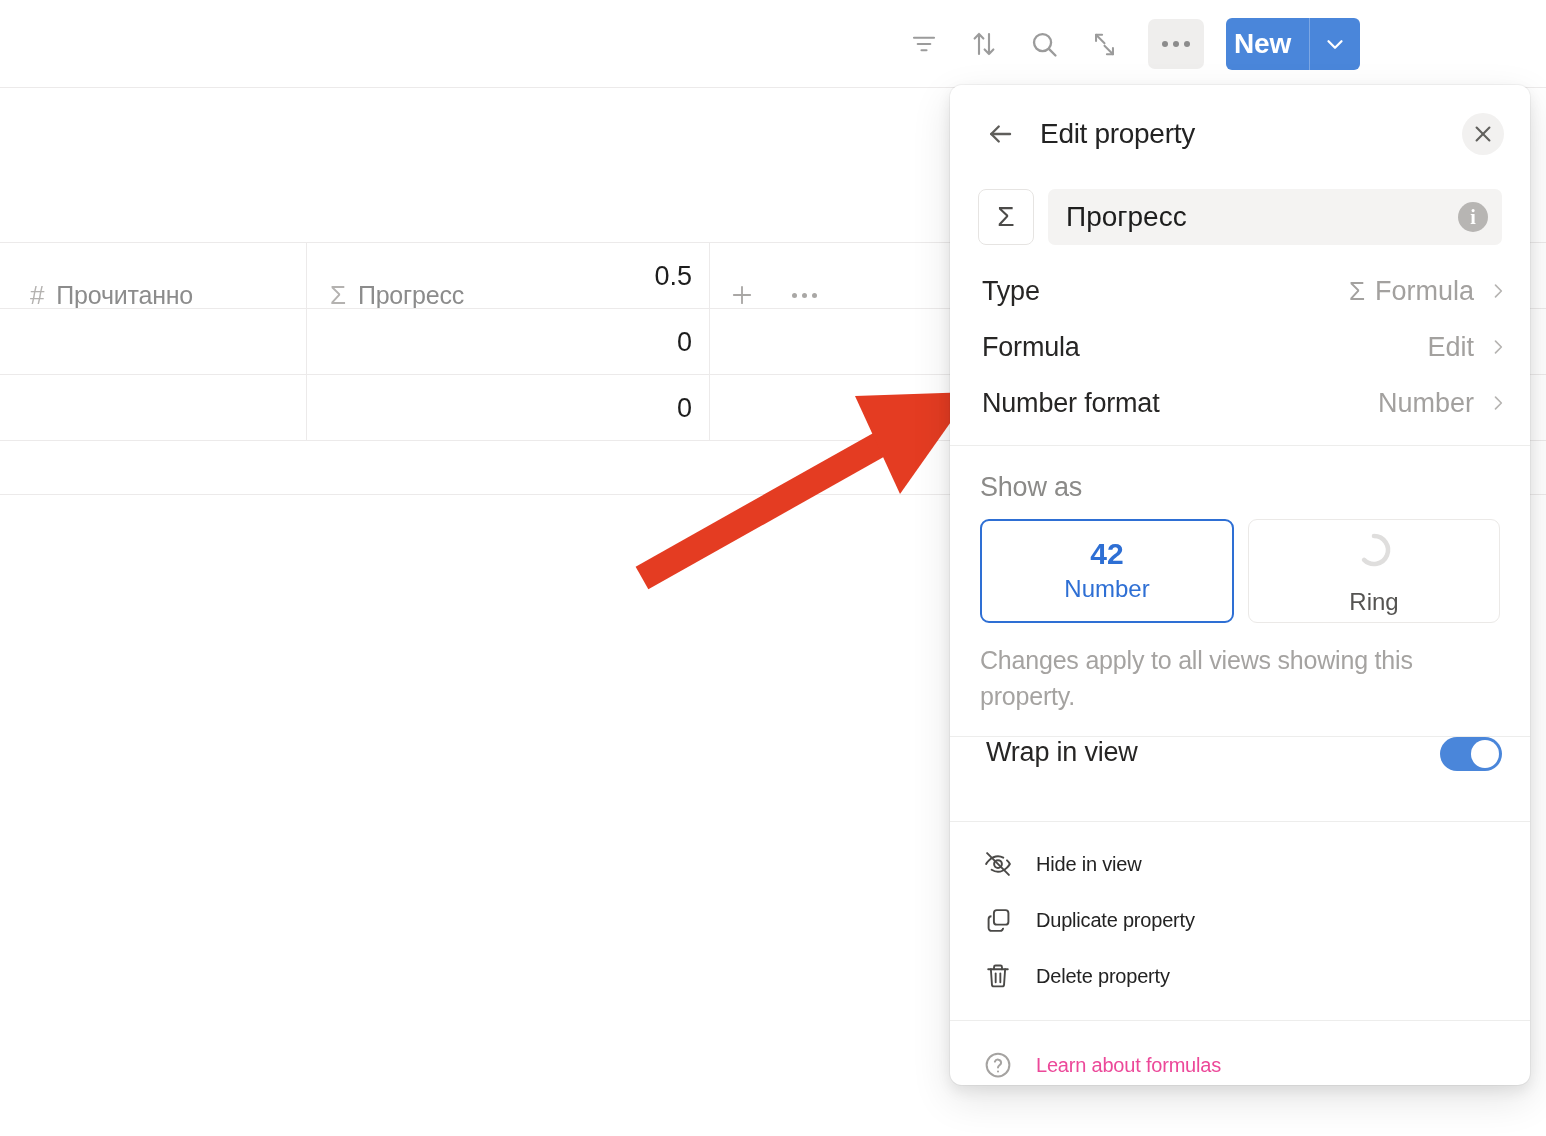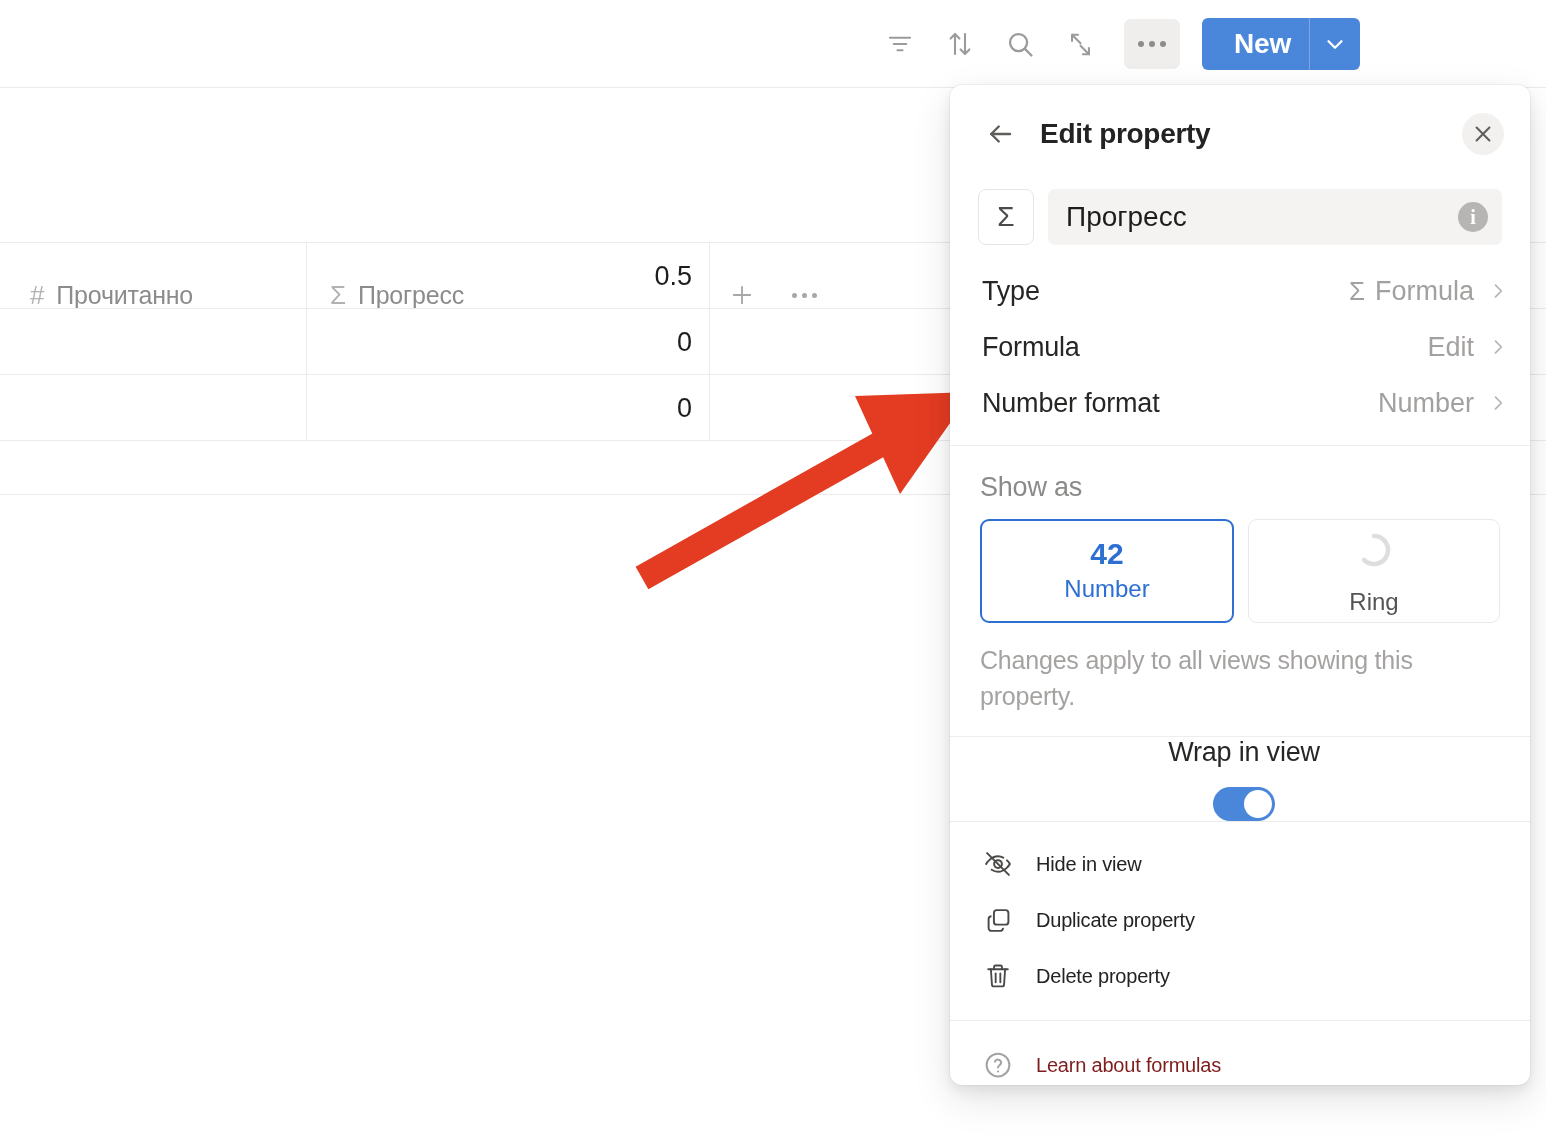--- a/index.html
+++ b/index.html
@@ -29,21 +29,21 @@
   .dots { display: flex; gap: 5px; }
   .dots i { width: 6px; height: 6px; border-radius: 50%; background: #8c8c8c; display: block; }
 
   .new-btn {
     display: flex; align-items: stretch; margin-left: 22px;
     background: #4a86da; border-radius: 6px; overflow: hidden;
     height: 52px; cursor: pointer;
   }
   .new-btn .lbl {
     color: #fff; font-size: 28px; font-weight: 700; letter-spacing: -0.2px;
-    display: flex; align-items: center; padding: 0 18px 0 32px;
+    display: flex; align-items: center; padding: 0 18px 0 8px;
   }
   .new-btn .sep { width: 1px; background: rgba(255,255,255,0.28); }
   .new-btn .caret { width: 50px; display: flex; align-items: center; justify-content: center; }
 
   
   .table-wrap { position: absolute; top: 87px; left: 0; width: 1546px; height: 1049px; background: #fff; }
   .hline { position: absolute; left: 0; width: 100%; height: 1px; background: #eceaea; }
   .vline { position: absolute; width: 1px; background: #eceaea; }
 
   .col-head {
@@ -72,21 +72,21 @@
   
   .panel {
     position: absolute; left: 950px; top: 85px; width: 580px; height: 1000px;
     background: #ffffff; border-radius: 12px;
     box-shadow: 0 0 0 1px rgba(15,15,15,0.045), 0 6px 14px rgba(15,15,15,0.08),
                 0 14px 40px rgba(15,15,15,0.11);
     overflow: hidden;
   }
   .panel-head { height: 98px; display: flex; align-items: center; padding: 0 26px 0 32px; }
   .back-icon { width: 36px; height: 36px; display: flex; align-items: center; justify-content: center; color: #5f5e5b; cursor: pointer; }
-  .panel-title { flex: 1; font-size: 28px; font-weight: 700; color: #232323; margin-left: 22px; letter-spacing: -0.3px; }
+  .panel-title { flex: 1; font-size: 28px; font-weight: 400; color: #232323; margin-left: 22px; letter-spacing: -0.3px; }
   .close-btn {
     width: 42px; height: 42px; border-radius: 50%; background: #f2f1f0;
     display: flex; align-items: center; justify-content: center; color: #61605d; cursor: pointer;
   }
 
   .name-row { display: flex; align-items: center; gap: 14px; padding: 0 28px; margin-top: 6px; }
   .type-chip {
     width: 56px; height: 56px; border: 1.5px solid #e6e4e2; border-radius: 8px;
     display: flex; align-items: center; justify-content: center;
     font-size: 28px; color: #4c4b49; cursor: pointer;
@@ -123,30 +123,30 @@
   }
   .card.sel { border: 2.5px solid #2e6fd4; }
   .card .big { font-size: 30px; font-weight: 700; color: #2e6fd4; line-height: 1; }
   .card .cap { font-size: 24px; color: #555452; }
   .card.sel .cap { color: #2e6fd4; }
   .bar-track { width: 105px; height: 9px; border-radius: 5px; background: #ebeaea; position: relative; margin-top: 6px; margin-bottom: 10px; }
   .bar-fill { position: absolute; left: 0; top: 0; height: 9px; width: 46px; border-radius: 5px; background: #d9d8d7; }
   .ring-ic { margin-top: 4px; margin-bottom: 8px; }
   .note { font-size: 25px; color: #a5a3a1; line-height: 1.42; margin-top: 20px; letter-spacing: -0.2px; }
 
-  .wrap-row { height: 84px; display: flex; align-items: center; padding: 0 28px 0 36px; cursor: pointer; flex-direction: column; }
+  .wrap-row { height: 84px; display: flex; align-items: flex-start; padding: 0 28px 0 36px; cursor: pointer; }
   .wrap-row .k { flex: 1; font-size: 27px; color: #272625; letter-spacing: -0.2px; }
   .toggle { width: 62px; height: 34px; border-radius: 17px; background: #4a86da; position: relative; cursor: pointer; }
   .toggle .knob { position: absolute; top: 3px; right: 3px; width: 28px; height: 28px; border-radius: 50%; background: #fff; }
 
   .menu { padding: 14px 0 16px 0; }
   .menu-item { height: 56px; display: flex; align-items: center; padding: 0 32px; gap: 22px; cursor: pointer; }
   .menu-item .mi-ic { width: 32px; display: flex; align-items: center; justify-content: center; color: #4a4947; }
   .menu-item .mi-lbl { font-size: 20px; color: #232323; letter-spacing: -0.2px; }
-  .menu-item.muted .mi-lbl { color: #7f1d1d; }
+  .menu-item.muted .mi-lbl { color: #ec4899; }
   .menu-item.muted .mi-ic { color: #a5a3a1; }
   .menu-foot { padding: 16px 0 14px 0; }
 </style>
 </head>
 <body>
 
 <div id="root">
 
   <div class="toolbar">
 

